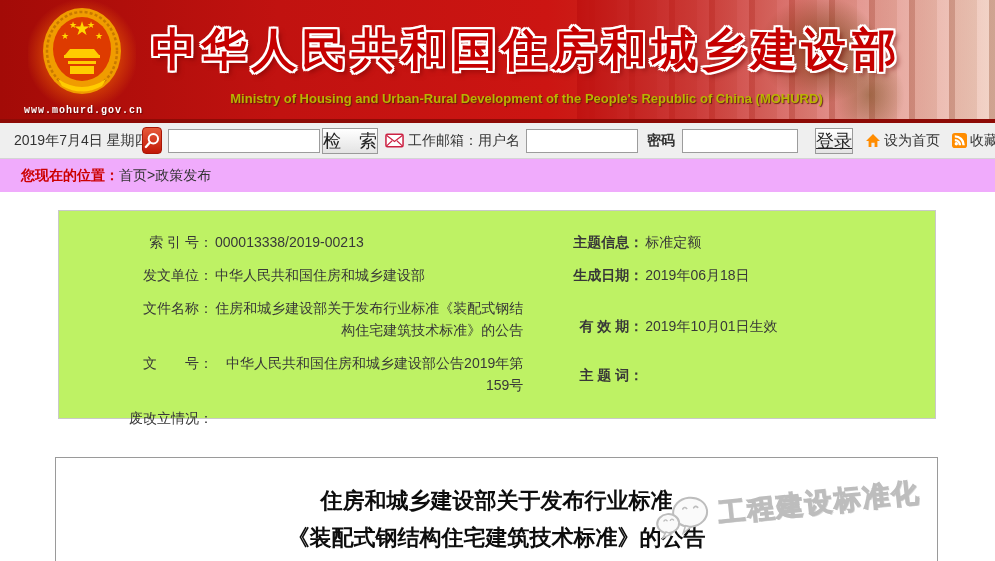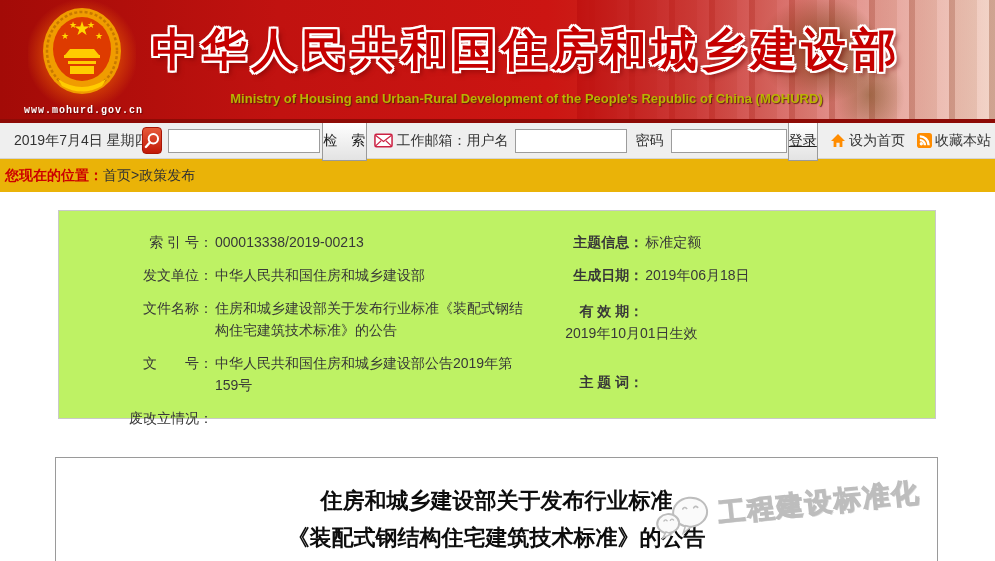--- a/index.html
+++ b/index.html
@@ -69,55 +69,55 @@
     background: linear-gradient(#e65a3a, #c21807);
     display: inline-flex; align-items: center; justify-content: center; cursor: pointer;
     border: 1px solid #a81505;
   }
   .tb-input {
     height: 24px; border: 1px solid #9c9c9c; background: #fff; margin-left: 6px;
     font-size: 13px; padding: 0 4px; font-family: inherit;
   }
   .tb-search-input { width: 152px; }
   .tb-btn {
-    height: 40px; margin-left: 2px; border: 1px solid #9a9a9a;
+    height: 26px; margin-left: 2px; border: 1px solid #9a9a9a;
     background: linear-gradient(#ffffff, #e3e3e3);
-    font-size: 14px; color: #222; font-family: inherit; cursor: pointer;
+    font-size: 18px; color: #222; font-family: inherit; cursor: pointer;
   }
   .btn-search { width: 62px; }
-  .btn-login { width: 42px; margin-left: 1px; text-decoration: underline; }
+  .btn-login { width: 42px; margin-left: 17px; text-decoration: underline; }
   .tb-icon { display: inline-flex; align-items: center; margin-left: 7px; }
   .tb-label { margin-left: 4px; }
   .tb-user-input { width: 112px; }
-  .tb-pass-label { margin-left: 9px; }
+  .tb-pass-label { margin-left: 9px; font-weight: bold; }
   .tb-pass-input { width: 116px; margin-left: 7px; }
   .tb-spacer { flex: 1; }
   .tb-link { display: inline-flex; align-items: center; gap: 3px; margin-left: 12px; color: #333; cursor: pointer; }
   .tb-link:last-child { margin-right: 1px; }
 
   
-  .breadcrumb { height: 33px; display: flex; align-items: center; padding-left: 5px; font-size: 14px; background: #eab308; }
+  .breadcrumb { height: 33px; display: flex; align-items: center; padding-left: 21px; font-size: 14px; background: #f0abfc; }
   .bc-prefix { color: #cc0000; font-weight: bold; }
   .bc-path { color: #333; }
 
   
   .info-box {
     margin: 18px 0 0 58px; width: 878px; height: 209px;
     border: 1px solid #c9c9c9; background: #bef264;
     display: flex; padding-top: 20px; font-size: 14px; color: #383838;
   }
   .col-left { width: 53%; padding-left: 64px; }
   .col-right { width: 47%; padding-left: 40px; }
   .inforow { display: flex; margin-bottom: 11px; line-height: 22px; }
   .inflabel { flex: none; text-align: right; white-space: pre; }
   .col-left .inflabel { width: 90px; }
   .col-right .inflabel { width: 80px; font-weight: bold; }
-  .infvalue { margin-left: 2px; }
+  .infvalue { margin-left: 2px; text-align: right; }
   .row-filename .infvalue { width: 362px; }
-  .col-right .r3 { margin-top: 14px; flex-direction: column; }
+  .col-right .r3 { margin-top: 29px; }
   .col-right .r4 { margin-top: 27px; }
 
   
   .notice-box {
     margin: 38px 0 0 55px; width: 883px; height: 130px;
     border: 1px solid #9a9a9a; background: #fff; position: relative;
     padding-top: 24px;
   }
   .notice-title { text-align: center; font-size: 22px; font-weight: bold; color: #0d0d0d; line-height: 37px; }
   .watermark {

